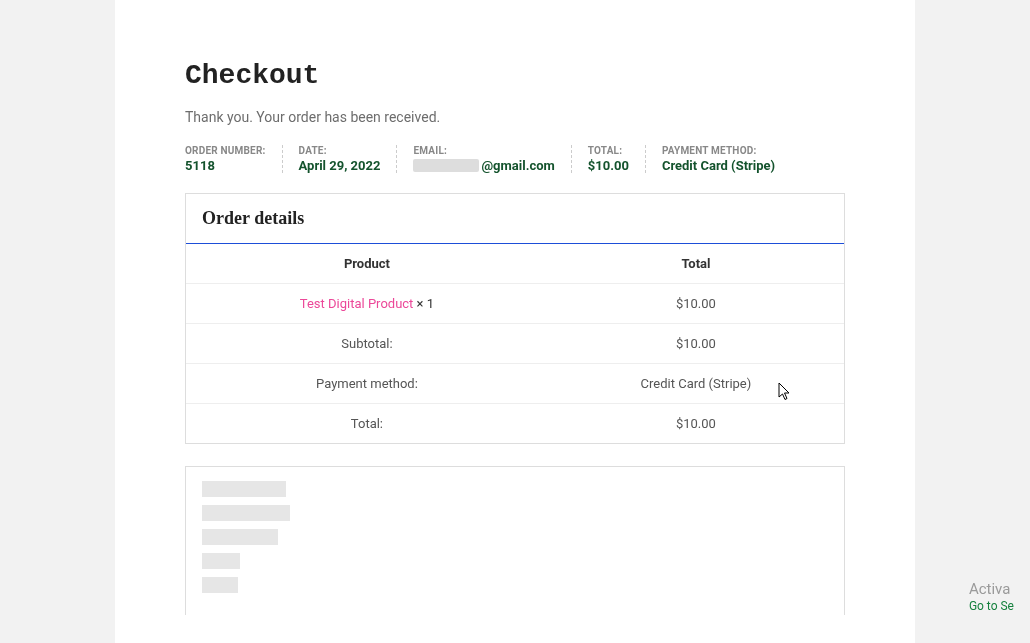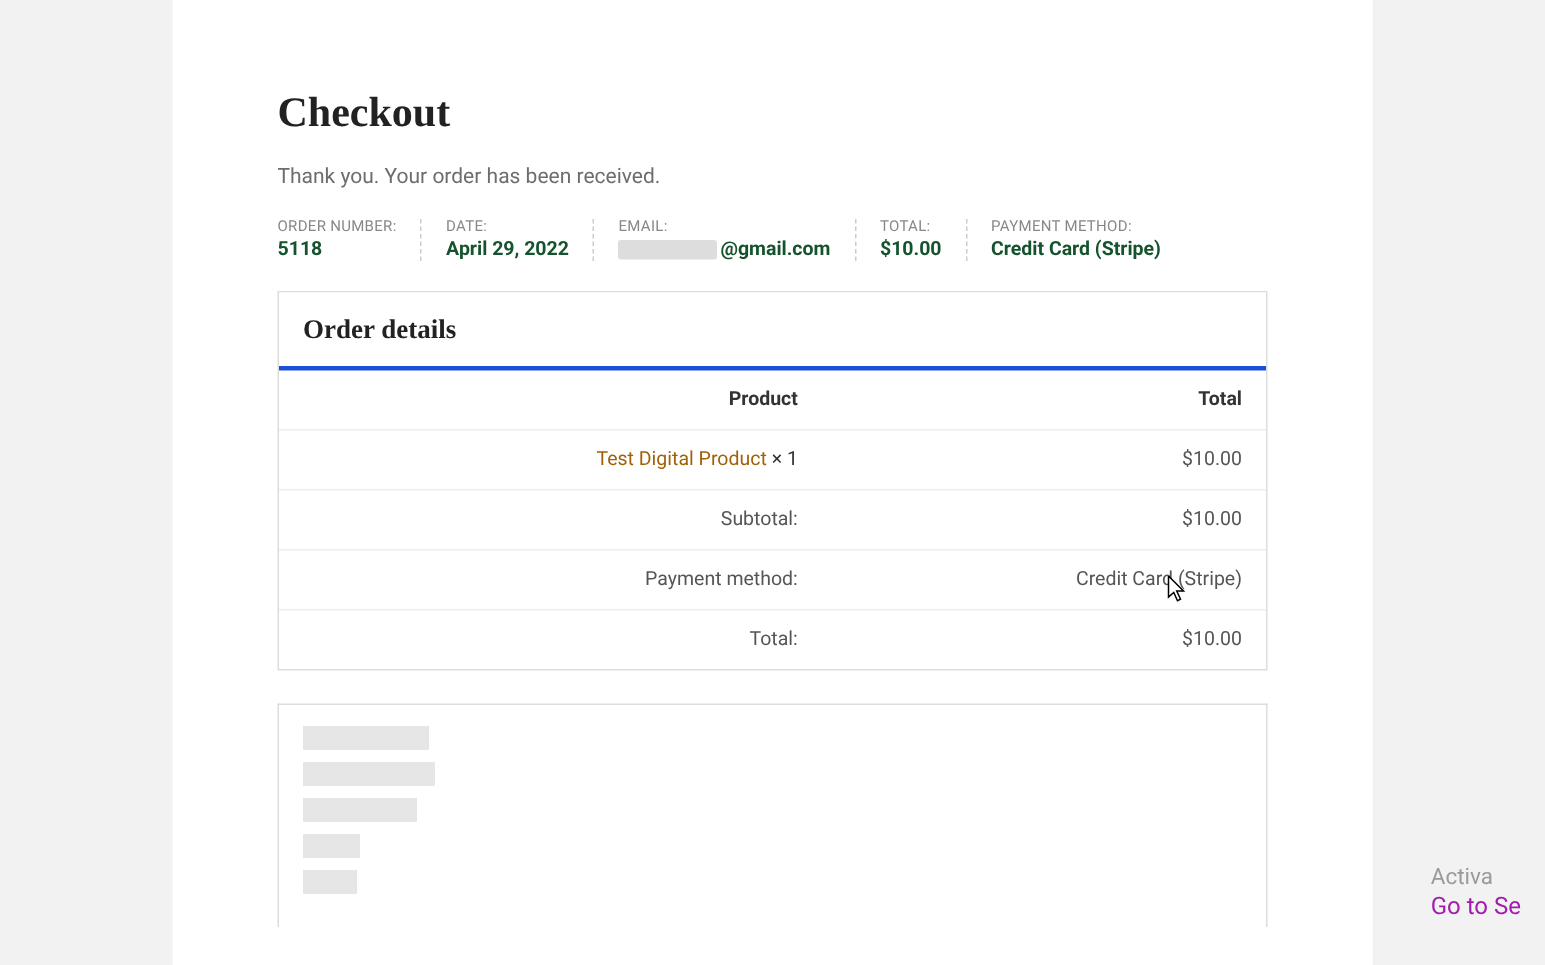--- a/index.html
+++ b/index.html
@@ -15,21 +15,21 @@
       min-height: 643px;
     }
     .page-container {
       width: 800px;
       margin: 0 auto;
       background: #fff;
       padding: 60px 70px 40px 70px;
       min-height: 643px;
     }
     .page-title {
-      font-family: Liberation Serif, serif;
+      font-family: Liberation Mono, monospace;
       font-size: 28px;
       font-weight: 700;
       color: #222;
       margin-bottom: 18px;
     }
     .thank-you {
       color: #6d6d6d;
       font-size: 14px;
       margin-bottom: 20px;
     }
@@ -46,20 +46,21 @@
       border-right: none;
       margin-right: 0;
       padding-right: 0;
     }
     .order-meta-label {
       font-size: 10px;
       text-transform: uppercase;
       color: #888;
       letter-spacing: 0.2px;
       margin-bottom: 2px;
+      font-weight: bold;
     }
     .order-meta-value {
       font-size: 13px;
       font-weight: 700;
       color: #14532d;
       display: flex;
       align-items: center;
       gap: 2px;
     }
     .redacted {
@@ -72,75 +73,75 @@
       background: #e6e6e6;
       height: 16px;
       margin-bottom: 8px;
     }
     .section-box {
       border: 1px solid #ddd;
       margin-bottom: 22px;
     }
     .section-header {
       padding: 14px 16px;
-      border-bottom: 3px solid #1d4ed8;
+      border-bottom: 1px solid #1d4ed8;
       background: #fff;
     }
     .section-header h2 {
       font-family: Georgia, "Times New Roman", serif;
       font-size: 18px;
       font-weight: 700;
       color: #222;
     }
     table.order-details {
       width: 100%;
       border-collapse: collapse;
     }
     table.order-details th,
     table.order-details td {
-      text-align: right;
+      text-align: center;
       padding: 12px 16px;
       border-bottom: 1px solid #eee;
       font-size: 13px;
       color: #555;
     }
     table.order-details th {
       font-weight: 700;
       color: #333;
     }
     table.order-details .col-product {
       width: 55%;
     }
     table.order-details tr:last-child td {
       border-bottom: none;
     }
     .product-link {
-      color: #a16207;
+      color: #ec4899;
       text-decoration: none;
     }
     .product-qty {
       color: #333;
       font-weight: 400;
     }
     .billing-body {
       padding: 14px 16px;
     }
     .watermark {
       position: fixed;
       right: 16px;
       bottom: 28px;
       text-align: left;
       color: #9a9a9a;
       font-size: 15px;
       line-height: 1.3;
       pointer-events: none;
     }
     .watermark .w-sub {
-      font-size: 16px;
-      color: #a21caf;
+      font-size: 12px;
+      color: #15803d;
     }
     .cursor {
       position: absolute;
       width: 14px;
       height: 18px;
       pointer-events: none;
     }
   </style>
 </head>
 <body>

